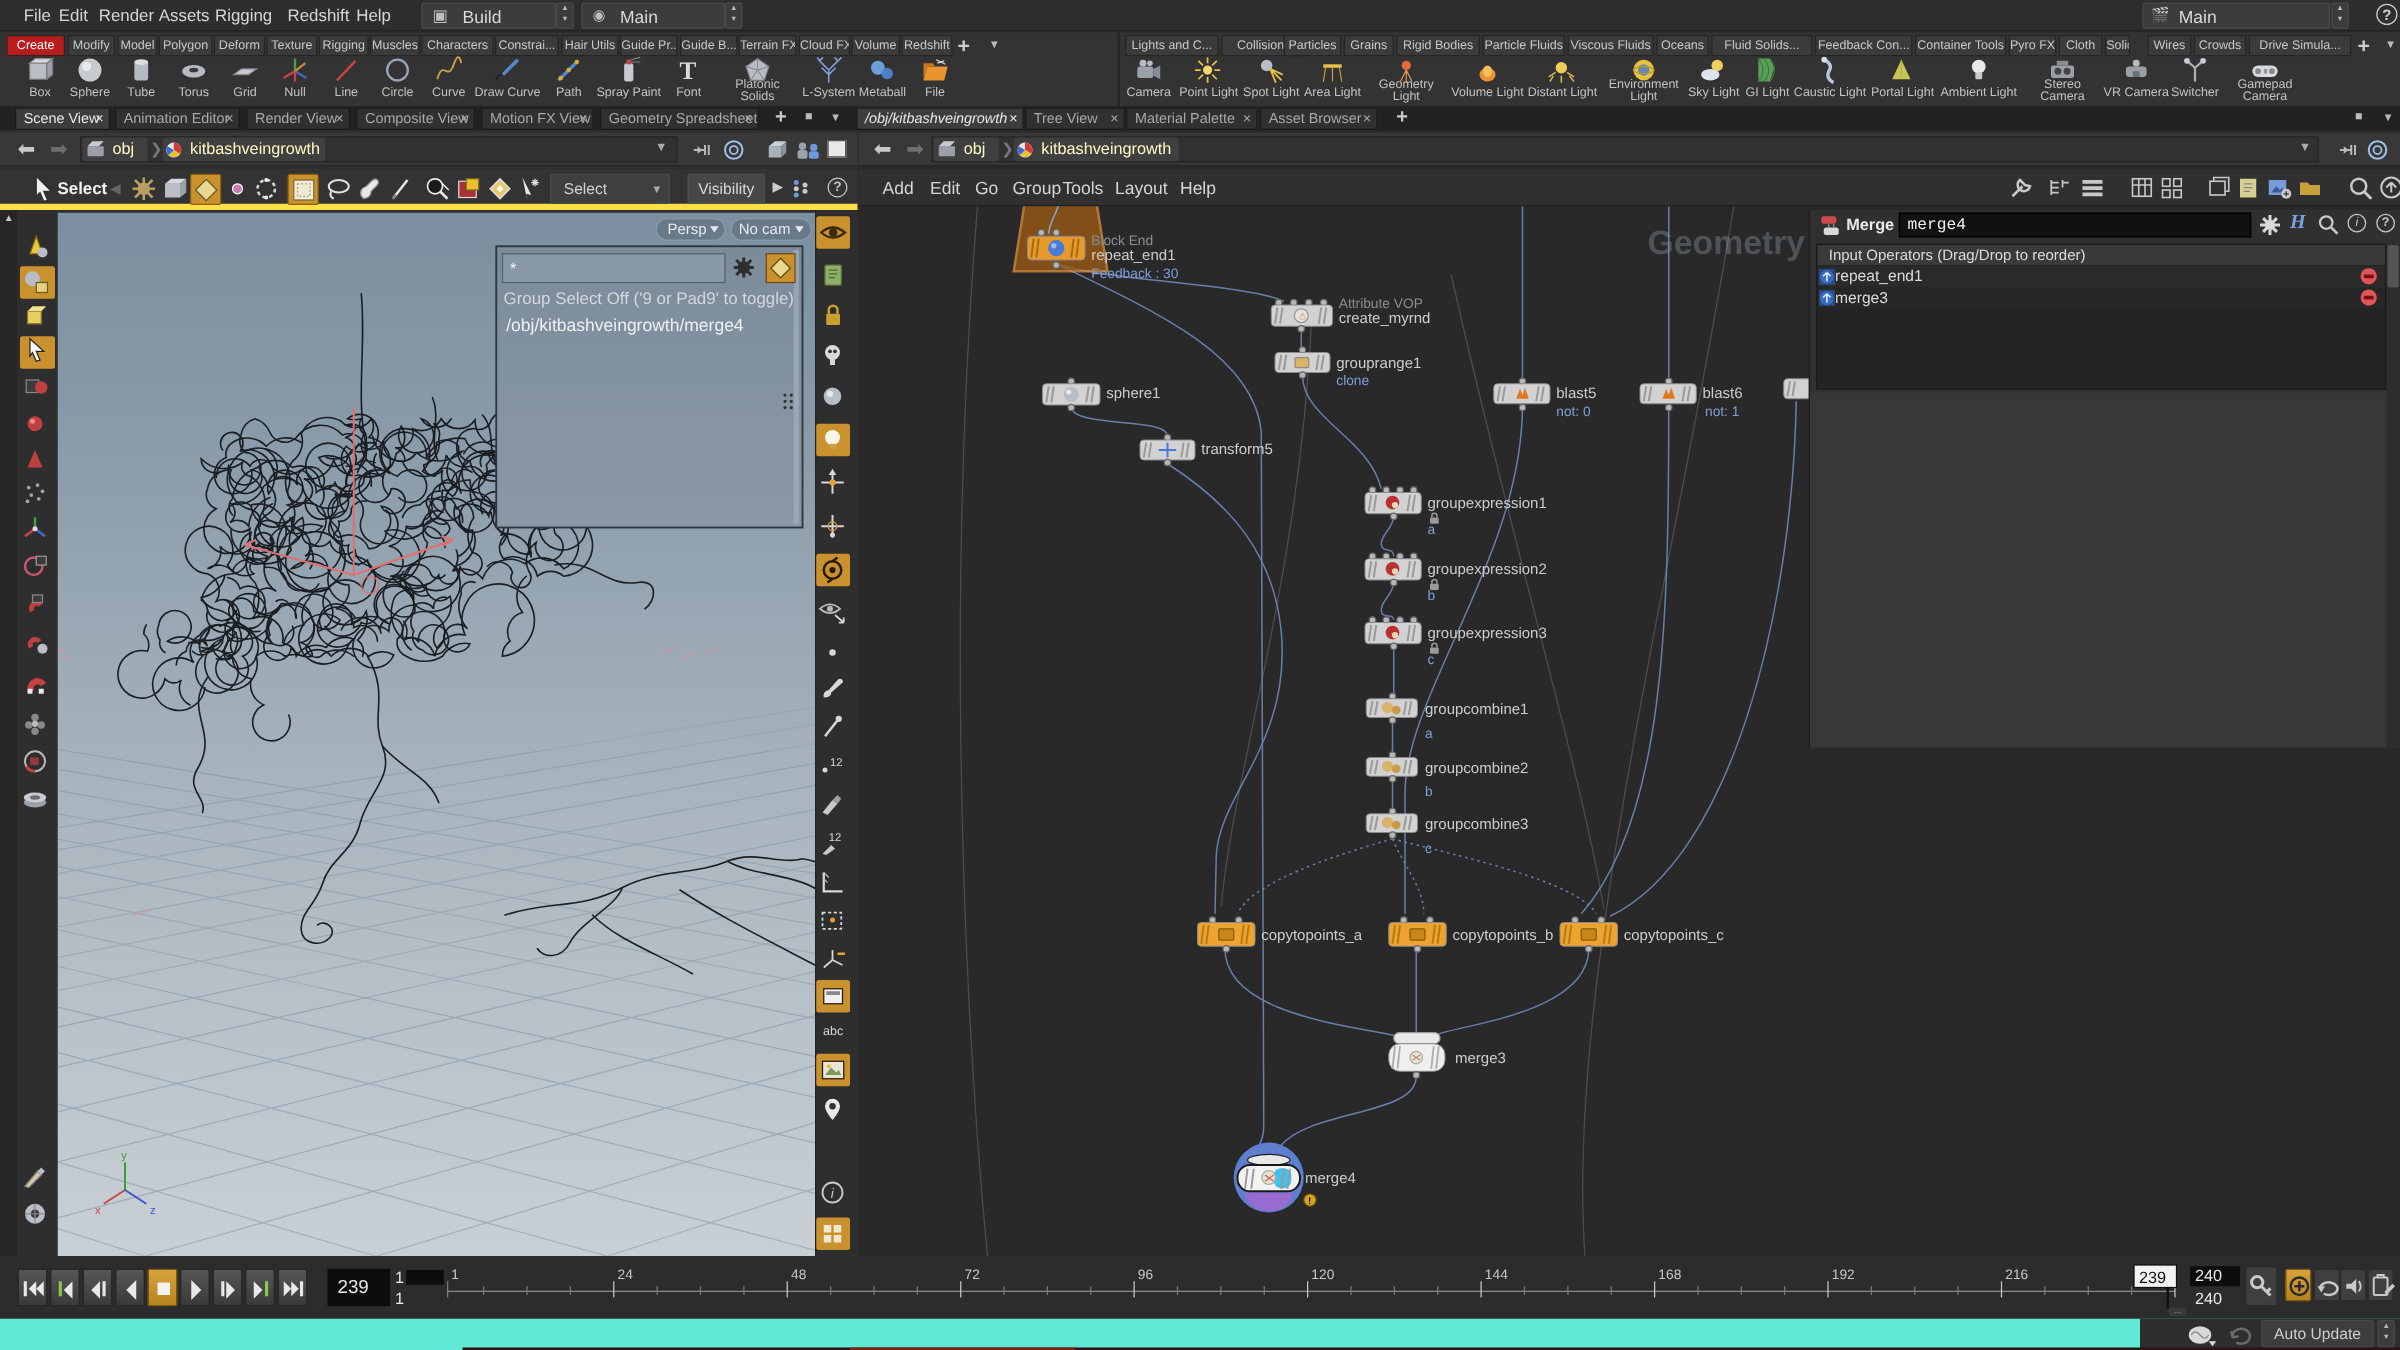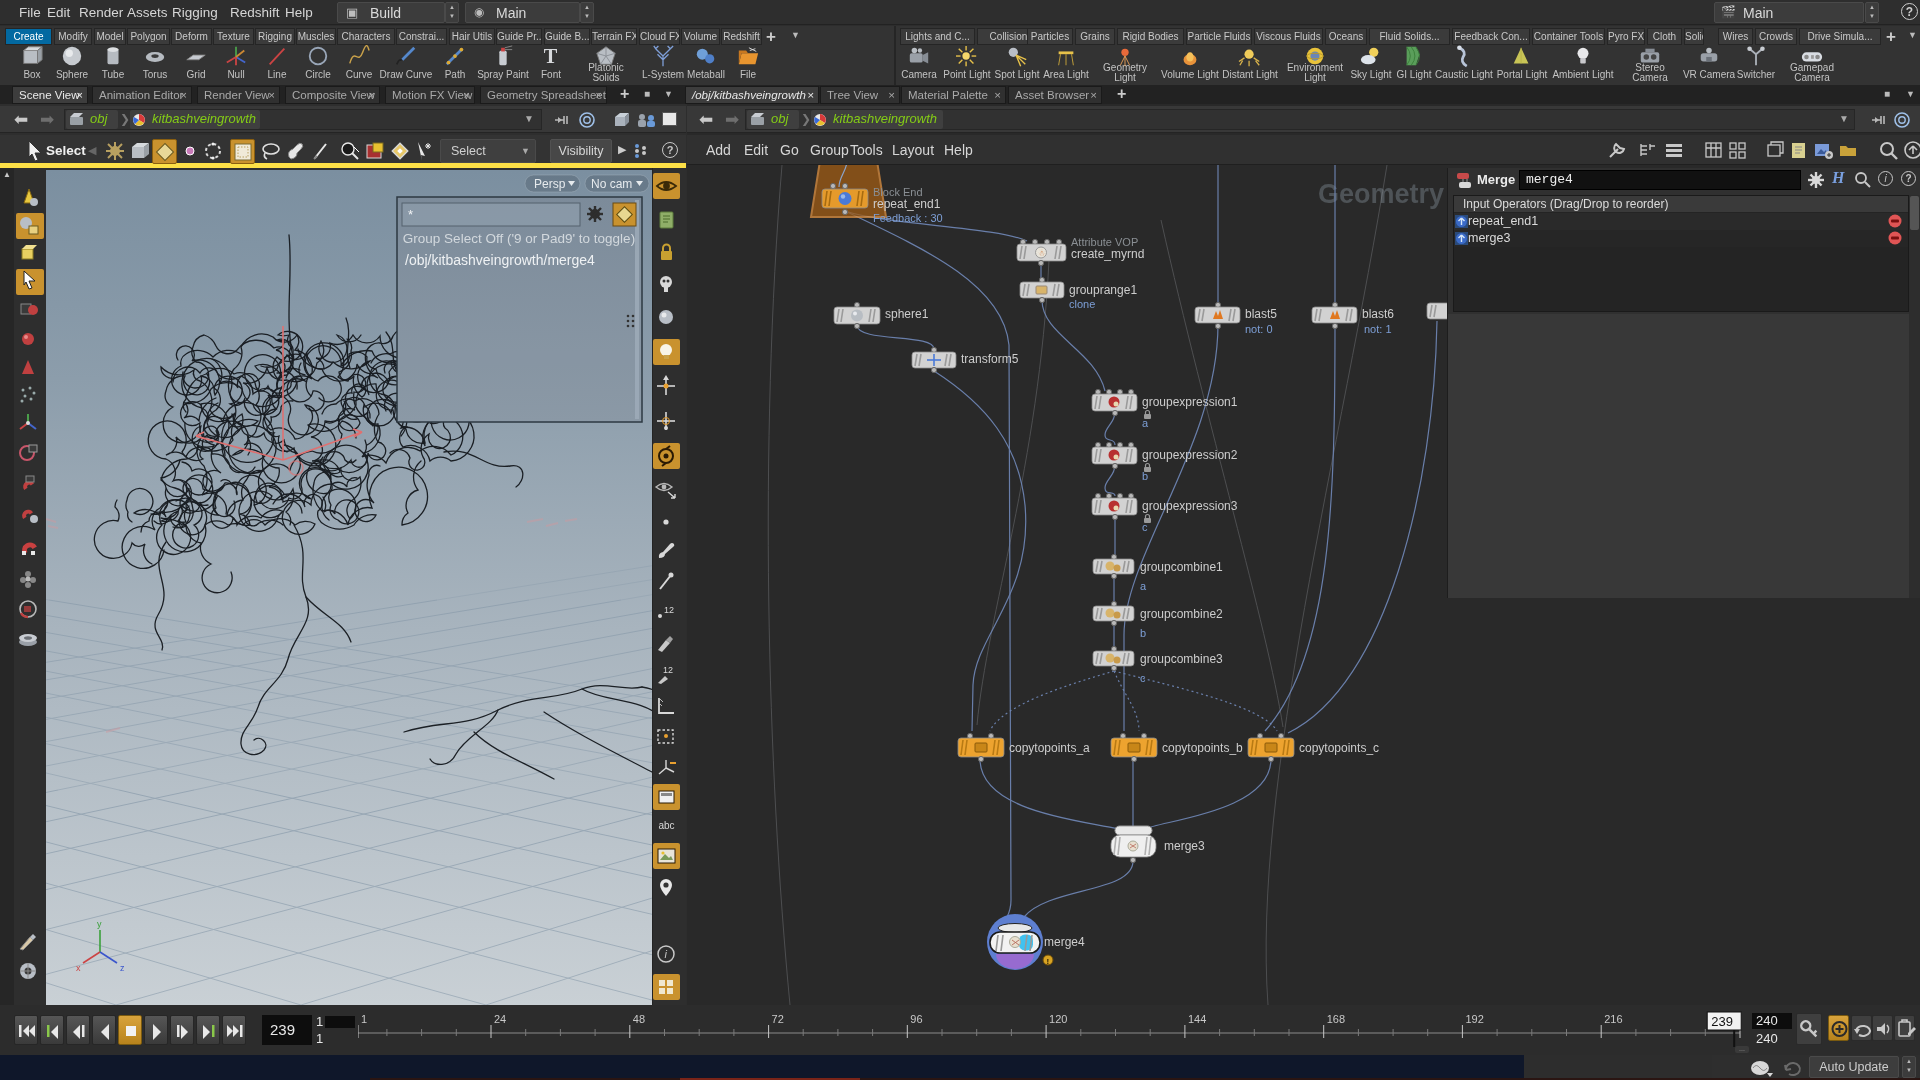--- a/index.html
+++ b/index.html
@@ -11,45 +11,45 @@
   #menubar { position:absolute; left:0; top:0; width:1920px; height:25px; background:#2e2e2e; border-bottom:1px solid #222; }
   #menubar .m { position:absolute; top:5px; color:#d6d6d6; font-size:13.5px; }
   .combo { position:absolute; top:2px; height:21px; background:#3c3c3c; border:1px solid #4a4a4a; border-radius:2px; color:#d9d9d9; font-size:14px; }
   .spin { position:absolute; top:2px; width:14px; height:21px; background:#3c3c3c; border:1px solid #4a4a4a; border-radius:2px; }
   .spin:before { content:"▲"; position:absolute; left:3px; top:1px; font-size:6px; color:#bbb; }
   .spin:after  { content:"▼"; position:absolute; left:3px; top:10px; font-size:6px; color:#bbb; }
 
   
   #shelf { position:absolute; left:0; top:26px; width:1920px; height:59px; background:#333; overflow:hidden; }
   .stab { position:absolute; top:2px; height:17px; background:#3b3b3b; border:1px solid #252525; color:#c9c9c9; font-size:10px; text-align:center; line-height:15px; white-space:nowrap; overflow:hidden; }
-  .stab.on { background:#0369a1; color:#fff; }
+  .stab.on { background:#b91c1c; color:#fff; }
   .tool { position:absolute; top:19px; width:58px; text-align:center; color:#c3c3c3; font-size:10px; white-space:nowrap; }
   .tool .ic { display:block; margin:0 auto 0 auto; width:26px; height:24px; transform:scale(0.92); transform-origin:top center; }
   
   #ptabs { position:absolute; left:0; top:85px; width:1920px; height:19px; background:#222; }
   .ptab { position:absolute; top:1px; height:18px; background:#303030; border:1px solid #1a1a1a; color:#a9a9a9; font-size:11.5px; line-height:16px; padding:0 16px 0 6px; white-space:nowrap; overflow:hidden; }
   .ptab .x { position:absolute; right:4px; top:0; }
   .ptab.on { background:#3d3d3d; color:#e8e8e8; }
 
   
   .pathbar { position:absolute; background:#383838; border-bottom:1px solid #242424; }
-  .chip { position:absolute; top:3px; height:20px; background:#424242; border-radius:2px; color:#84cc16; font-size:13px;font-style:italic; }
+  .chip { position:absolute; top:3px; height:20px; background:#424242; border-radius:2px; color:#fef9c3; font-size:13px; }
 
   
   #scenepane { position:absolute; left:0; top:104px; width:686px; height:901px; background:#2e2e2e; }
 
   
   #netpane { position:absolute; left:687px; top:104px; width:1233px; height:901px; background:#292929; }
 
   
   #parms { position:absolute; left:1447px; top:168px; width:473px; height:430px; background:#303030; border-left:1px solid #1d1d1d; }
 
   
   #timeline { position:absolute; left:0; top:1005px; width:1920px; height:50px; background:#2c2c2c; }
-  #bottombar { position:absolute; left:0; top:1055px; width:1524px; height:25px; background:#0f172a; }
+  #bottombar { position:absolute; left:0; top:1055px; width:1920px; height:25px; background:#5eead4; }
 </style>
 </head>
 <body>
 <div id="app">
   <div id="menubar">
     <span class="m" style="left:19px">File</span>
     <span class="m" style="left:47px">Edit</span>
     <span class="m" style="left:79px">Render</span>
     <span class="m" style="left:127px">Assets</span>
     <span class="m" style="left:172px">Rigging</span>

